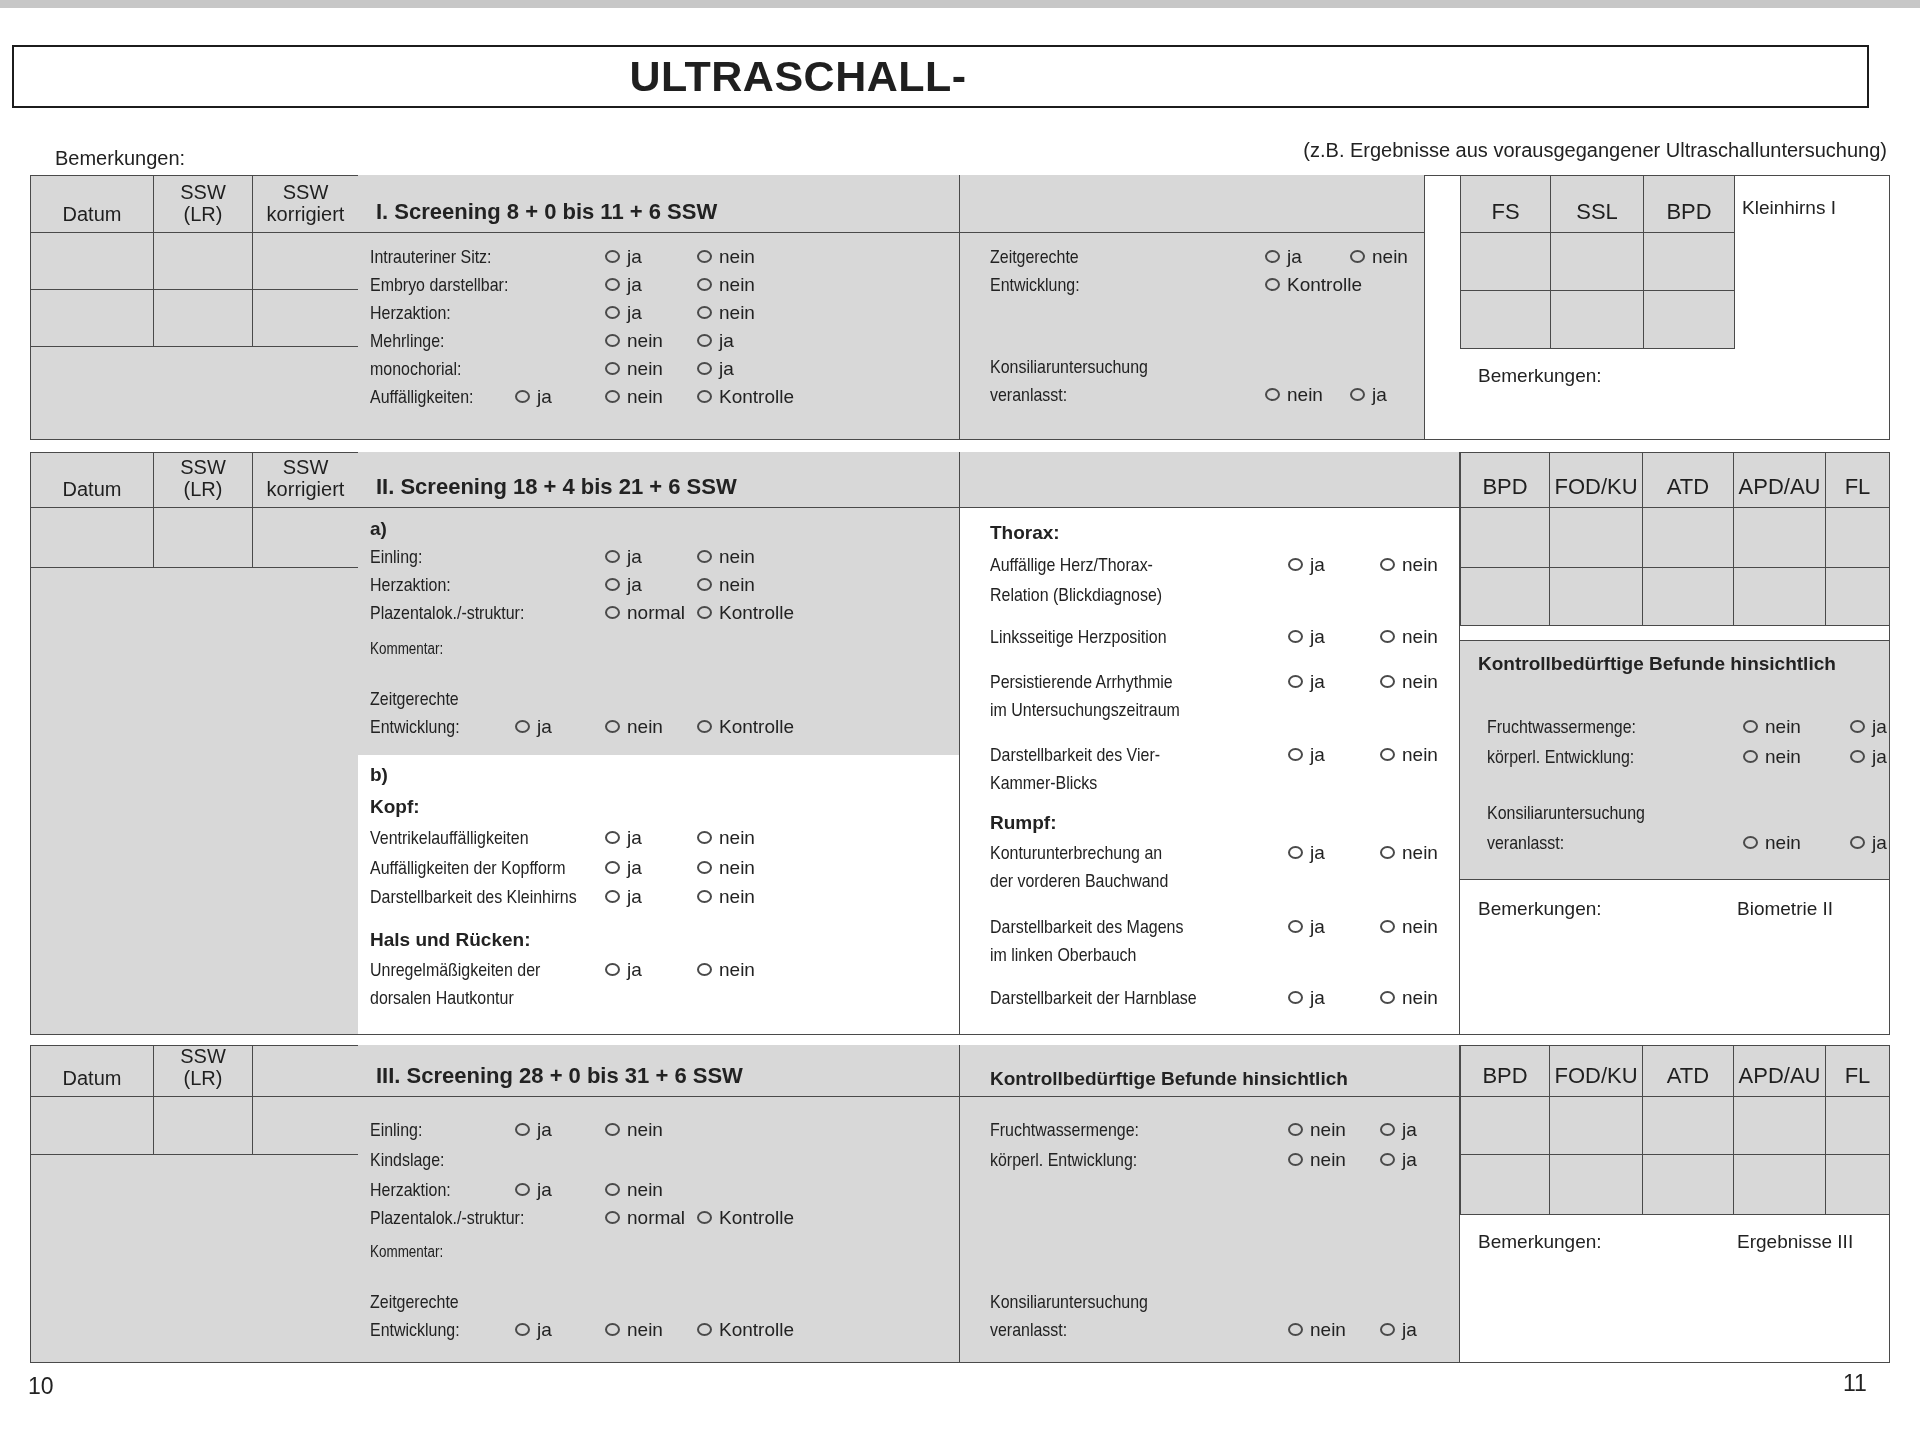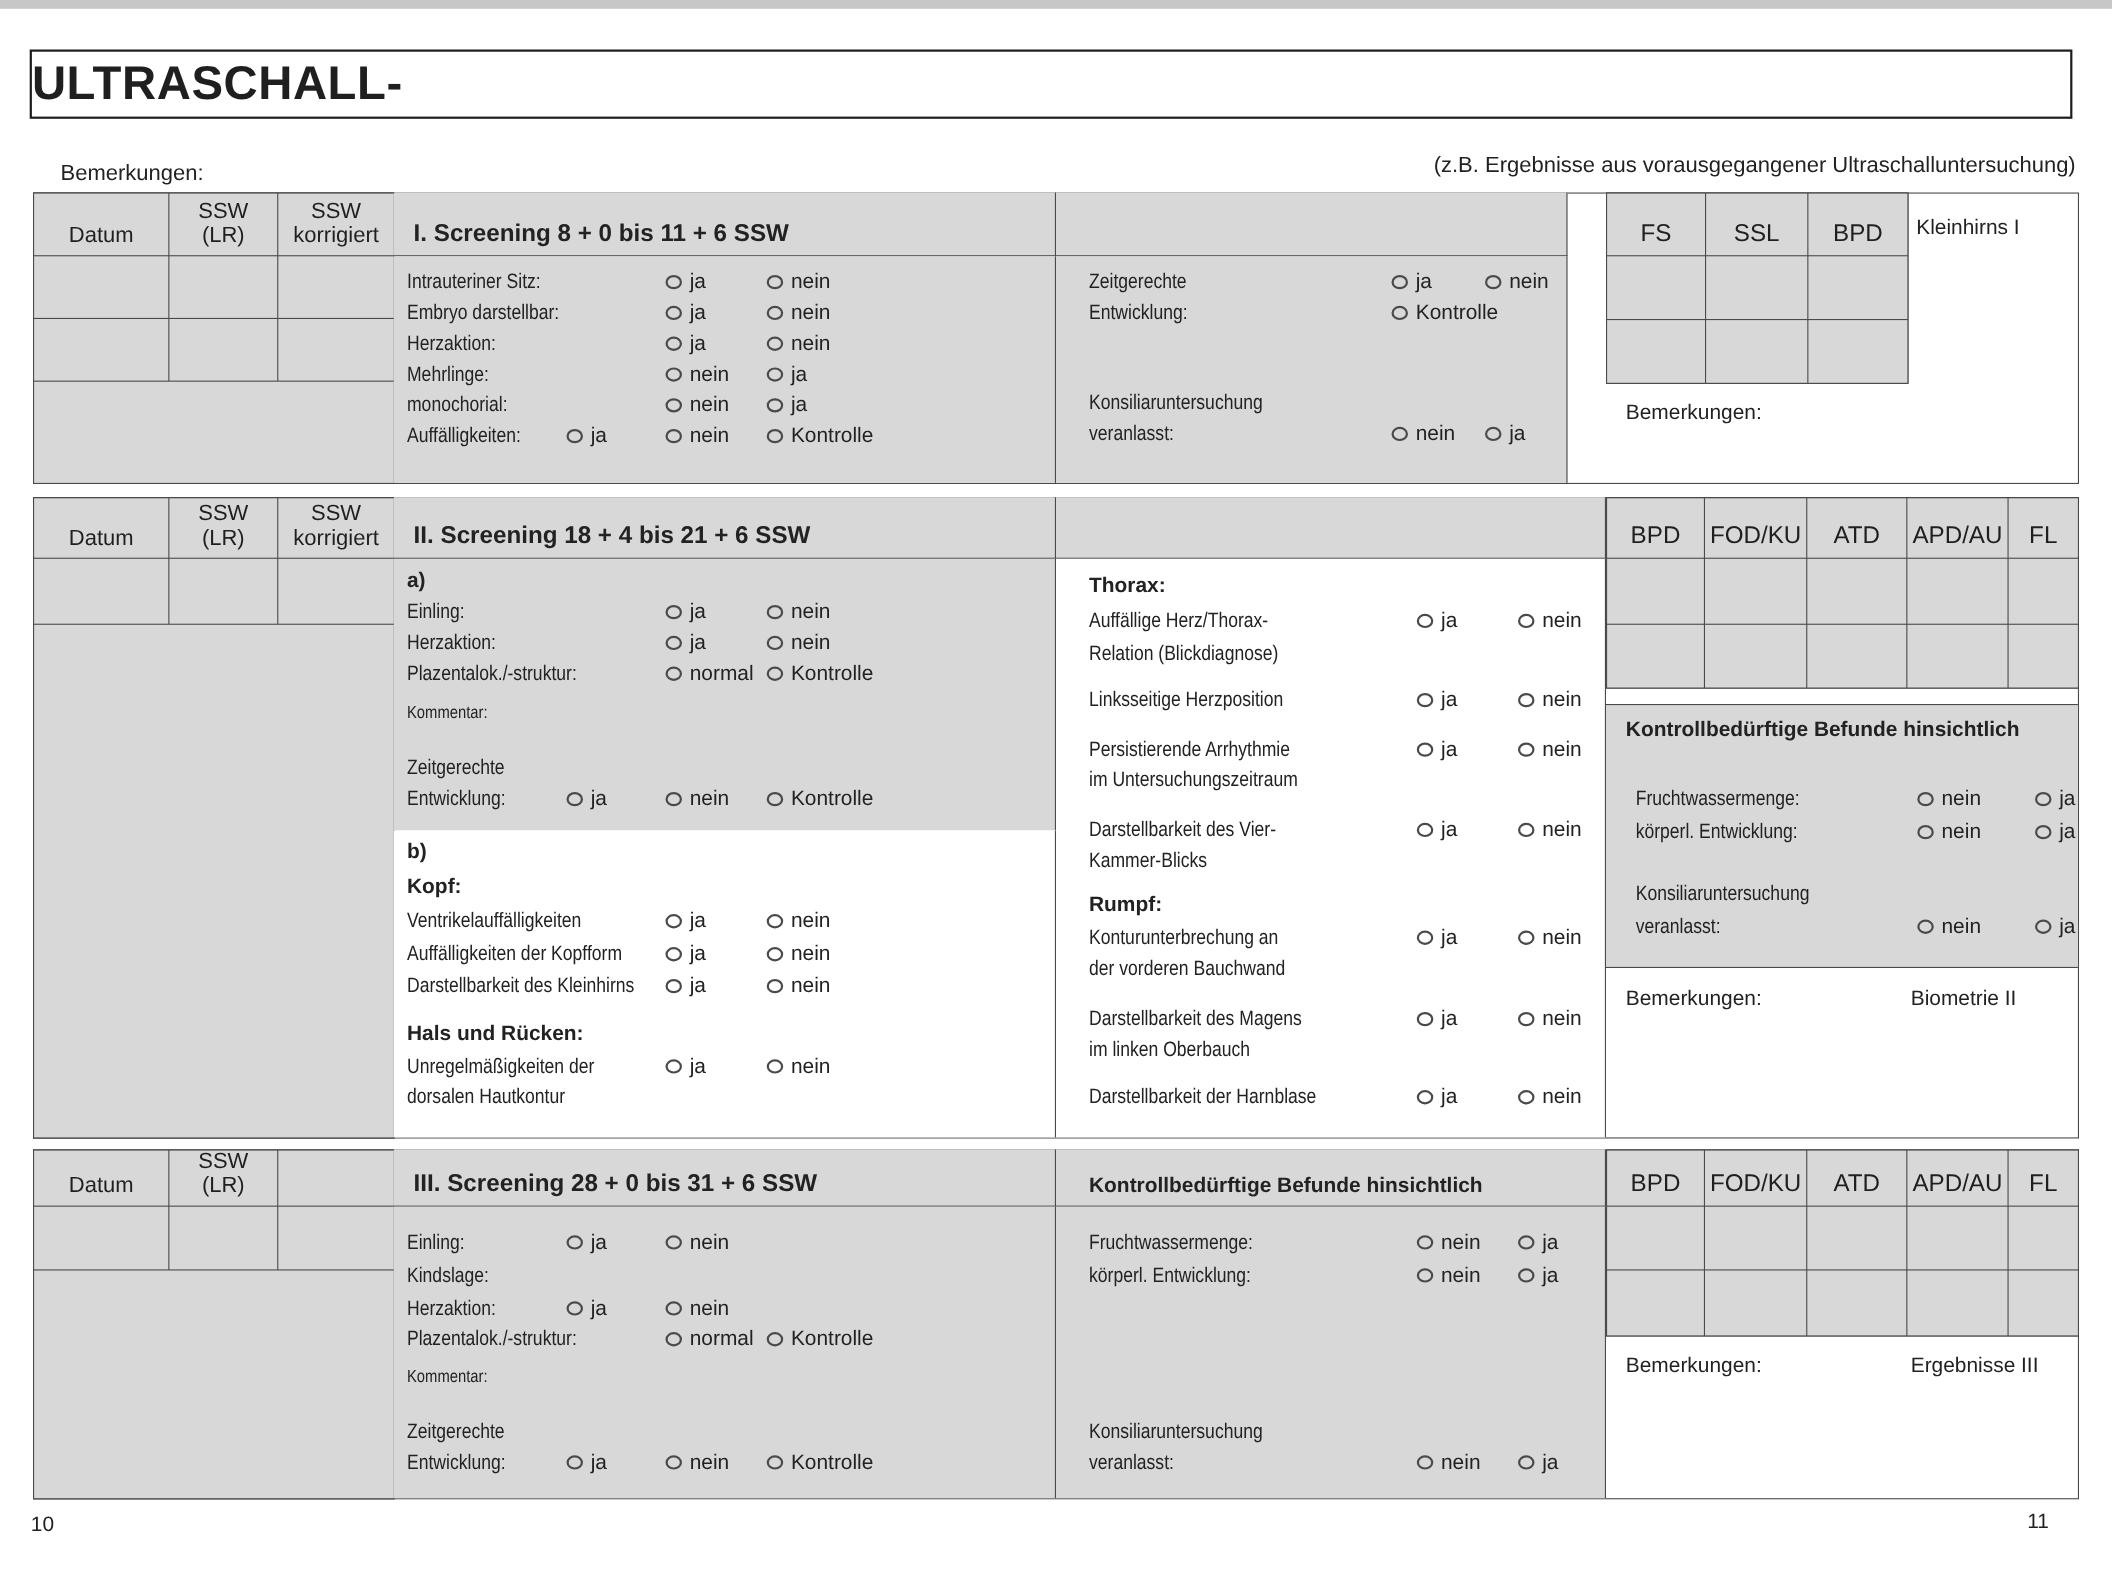--- a/index.html
+++ b/index.html
@@ -1,30 +1,30 @@
 <!DOCTYPE html>
 <html><head>
 <meta charset="utf-8">
 <style>
   *{margin:0;padding:0;box-sizing:border-box}
   html,body{background:#ffffff}
   body{font-family:"Liberation Sans", sans-serif;color:#1f1f1f}
   .page{position:relative;width:1920px;height:1440px;background:#fff;overflow:hidden}
   .topstrip{position:absolute;left:0;top:0;width:1920px;height:8px;background:#c7c7c7}
-  .titlebox{position:absolute;left:27px;top:45px;width:1857px;height:63px;border:2px solid #1c1c1c;background:#fff;
-            display:flex;align-items:center;justify-content:flex-start;gap:72px;padding-right:285px}
+  .titlebox{position:absolute;left:12px;top:45px;width:1857px;height:63px;border:2px solid #1c1c1c;background:#fff;
+            display:flex;align-items:center;justify-content:center;gap:72px;padding-right:285px}
   .titlebox span{font-size:43px;font-weight:bold;letter-spacing:.5px;white-space:nowrap}
   .t{position:absolute;font-size:19px;line-height:23px;white-space:nowrap;color:#222}
   .lab{transform:scaleX(.84);transform-origin:0 50%}
   .b{font-weight:bold}
   .small{font-size:16px}
   .s19{font-size:19px}
   .s20{font-size:20px}
   .s22{font-size:22px;line-height:26px}
-  .s25{font-size:19px}
+  .s25{font-size:23px}
   .opt{position:absolute;display:flex;align-items:center;gap:7px;font-size:19px;line-height:23px;color:#222}
   .rdo{width:15px;height:13px;border:2px solid #4a4a4a;border-radius:50%;display:inline-block;flex:0 0 auto;background:transparent}
   .frame{position:absolute;border:1px solid #4a4a4a;background:#fff}
   .panel{position:absolute}
   .gray{background:#d8d8d8}
   .br{border-right:1px solid #4a4a4a}
   .bb{border-bottom:1px solid #4a4a4a}
   .bt{border-top:1px solid #4a4a4a}
   .bgrid{position:absolute;display:grid;gap:1px;background:#4a4a4a;border:1px solid #4a4a4a}
   .bgrid .c{background:#d8d8d8}

